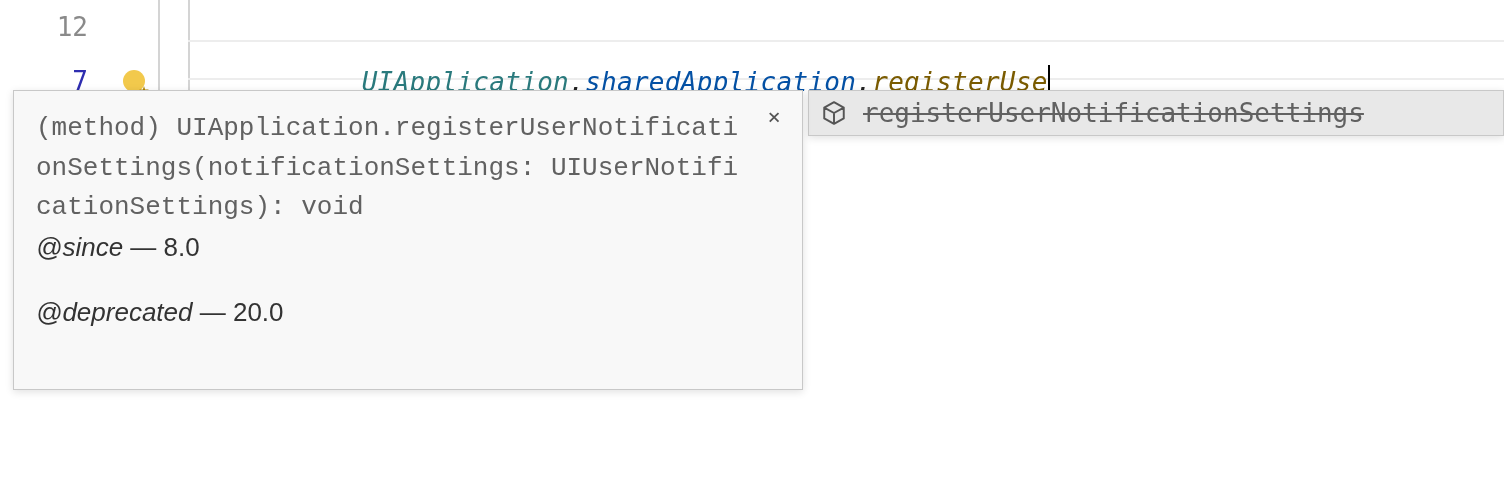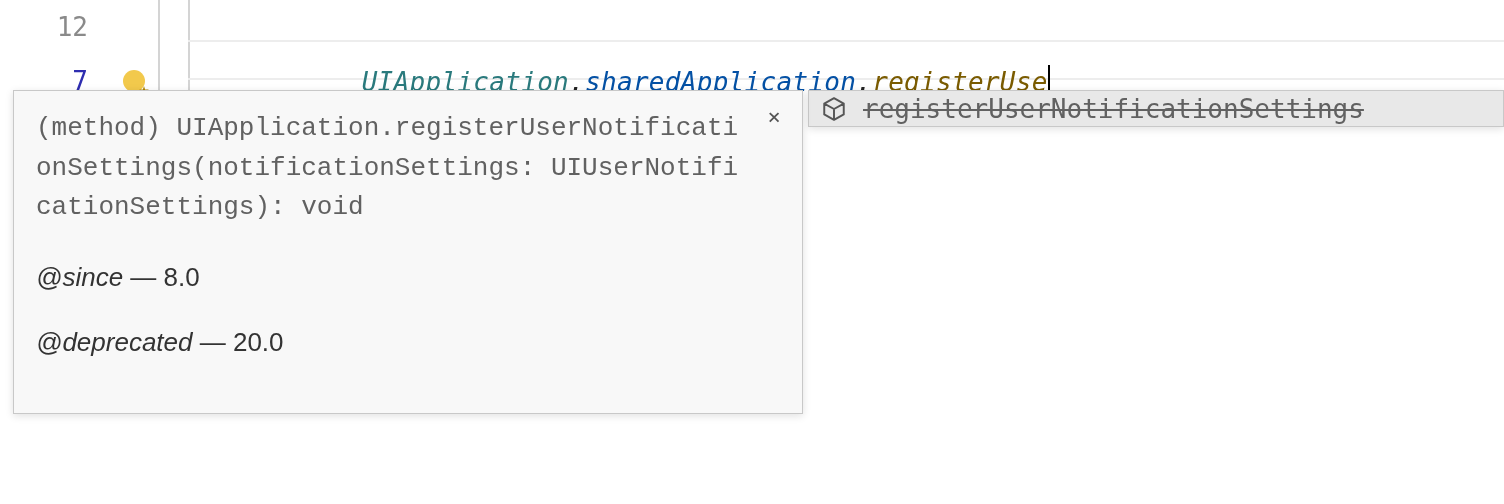--- a/index.html
+++ b/index.html
@@ -130,38 +130,37 @@
     font-size: 22px;
     line-height: 24px;
     text-align: center;
   }
   .hover-sig {
     word-break: break-all;
     font-family: Liberation Mono, monospace;
     padding-right: 30px;
   }
   .hover-doc {
-    margin-top: 30px;
     font-family: -apple-system, "Helvetica Neue", Arial, sans-serif;
     font-size: 26px;
     color: #333;
   }
   .hover-doc p { margin: 0 0 26px 0; }
   .hover-doc em { font-style: italic; }
 
   
   .suggest-box {
     position: absolute;
     left: 808px; top: 90px;
     right: 0;
     background: #efefef;
     border: 1px solid #c8c8c8;
     box-shadow: 0 2px 8px rgba(0,0,0,0.12);
     z-index: 4;
-    height: 37px;
+    height: 46px;
   }
   .suggest-row {
     display: flex;
     align-items: center;
     height: 100%;
     padding-left: 12px;
     gap: 16px;
     background: #e8e8e8;
   }
   .suggest-label {

